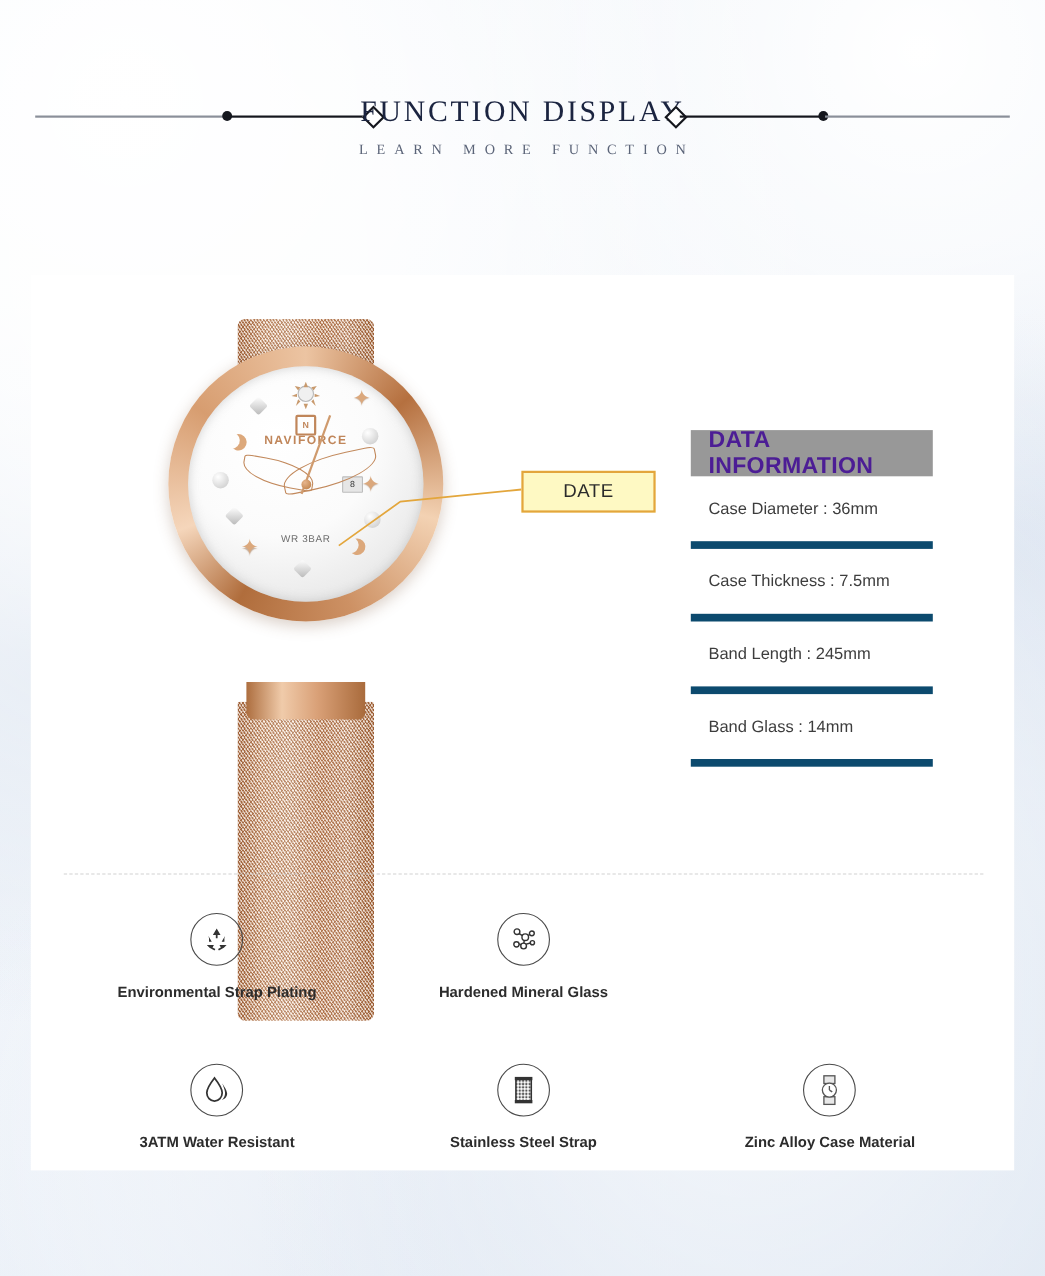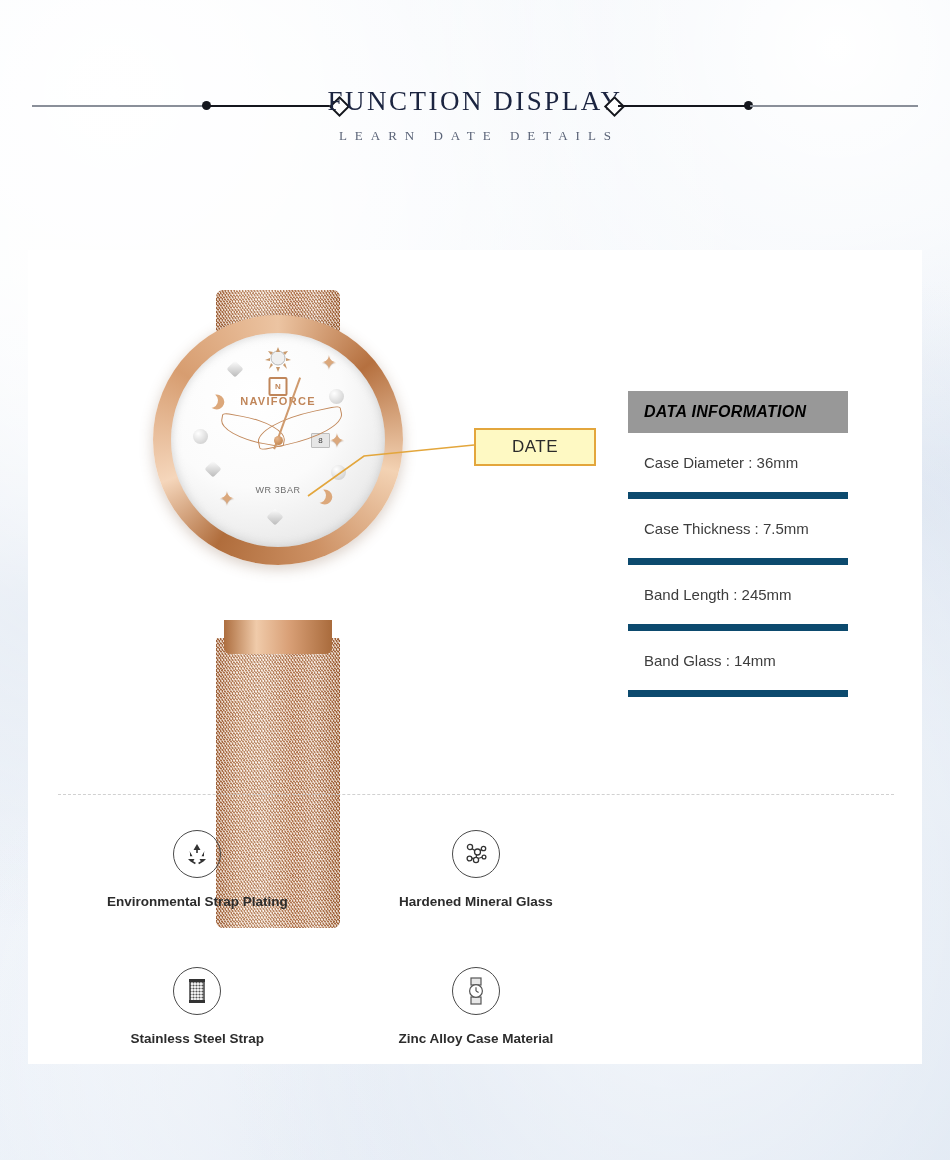--- a/index.html
+++ b/index.html
@@ -136,22 +136,22 @@
   .callout{
     position:absolute;left:446px;top:178px;width:118px;height:34px;
     border:2px solid #e3a63c;background:#fef9c3;
     display:flex;align-items:center;justify-content:center;
     font-size:17px;color:#2b2b2b;letter-spacing:.5px;
   }
 
   
   .panel{position:absolute;left:600px;top:141px;width:220px;}
   .panel-head{
-    height:42px;background:#989898;color:#000000;display:flex;align-items:center;
-    padding-left:16px;font-size:16px;font-weight:bold;letter-spacing:.3px;font-style:italic;
+    height:42px;background:#989898;color:#4c1d95;display:flex;align-items:center;
+    padding-left:16px;font-size:21px;font-weight:bold;letter-spacing:.3px;
   }
   .spec{
     height:59px;display:flex;align-items:center;padding-left:16px;
     font-size:15px;color:#3d3d3d;border-bottom:7px solid #0c4a6e;white-space:nowrap;
   }
   .spec:first-of-type{margin-top:6px;}
 
   
   .features{position:absolute;left:30px;top:566px;width:836px;}
   .frow{display:flex;}
@@ -167,21 +167,21 @@
 
 <div class="bg"></div>
 
 <div class="header">
   <div class="rule grey" style="left:32px;width:178px;"></div>
   <div class="dot" style="left:202px;"></div>
   <div class="rule dark" style="left:206px;width:130px;"></div>
   <div class="diamond" style="left:332px;"></div>
 
   <div class="title">FUNCTION  DISPLAY</div>
-  <div class="subtitle">LEARN DATE DETAILS</div>
+  <div class="subtitle">LEARN MORE FUNCTION</div>
 
   <div class="diamond" style="left:607px;"></div>
   <div class="rule dark" style="left:618px;width:130px;"></div>
   <div class="dot" style="left:744px;"></div>
   <div class="rule grey" style="left:750px;width:168px;"></div>
 </div>
 
 <div class="card">
 
   <div class="watch">
@@ -285,20 +285,29 @@
             <circle cx="13" cy="19" r="2.6" fill="#fff"></circle>
               <circle cx="21" cy="16" r="1.9" fill="#fff"></circle>
           </svg>
         </div>
         <div class="flabel">Hardened Mineral Glass</div>
       </div>
     </div>
 
     <div class="frow">
 
+      <div class="fcell">
+        <div class="circ">
+          <svg width="24" height="26" viewBox="0 0 24 26">
+            <path d="M10 2 C10 2 3 11 3 15.5 C3 19.6 6.1 23 10 23 C13.9 23 17 19.6 17 15.5 C17 11 10 2 10 2 Z" fill="none" stroke="#333" stroke-width="1.6"></path>
+            <path d="M17 7 C17 7 21.5 13 21.5 16.2 C21.5 19.2 19.4 21.6 16.7 21.9 C18.6 20.3 19.6 18 19.6 15.6 C19.6 12.6 17 7 17 7 Z" fill="#333"></path>
+          </svg>
+        </div>
+        <div class="flabel">3ATM Water Resistant</div>
+      </div>
 
       <div class="fcell">
         <div class="circ">
           <svg width="22" height="26" viewBox="0 0 22 26">
             <defs>
               <pattern id="mesh" width="3" height="3" patternUnits="userSpaceOnUse">
                 <rect width="3" height="3" fill="#fff"></rect>
                 <circle cx="1.5" cy="1.5" r="1.1" fill="#555"></circle>
               </pattern>
             </defs>

